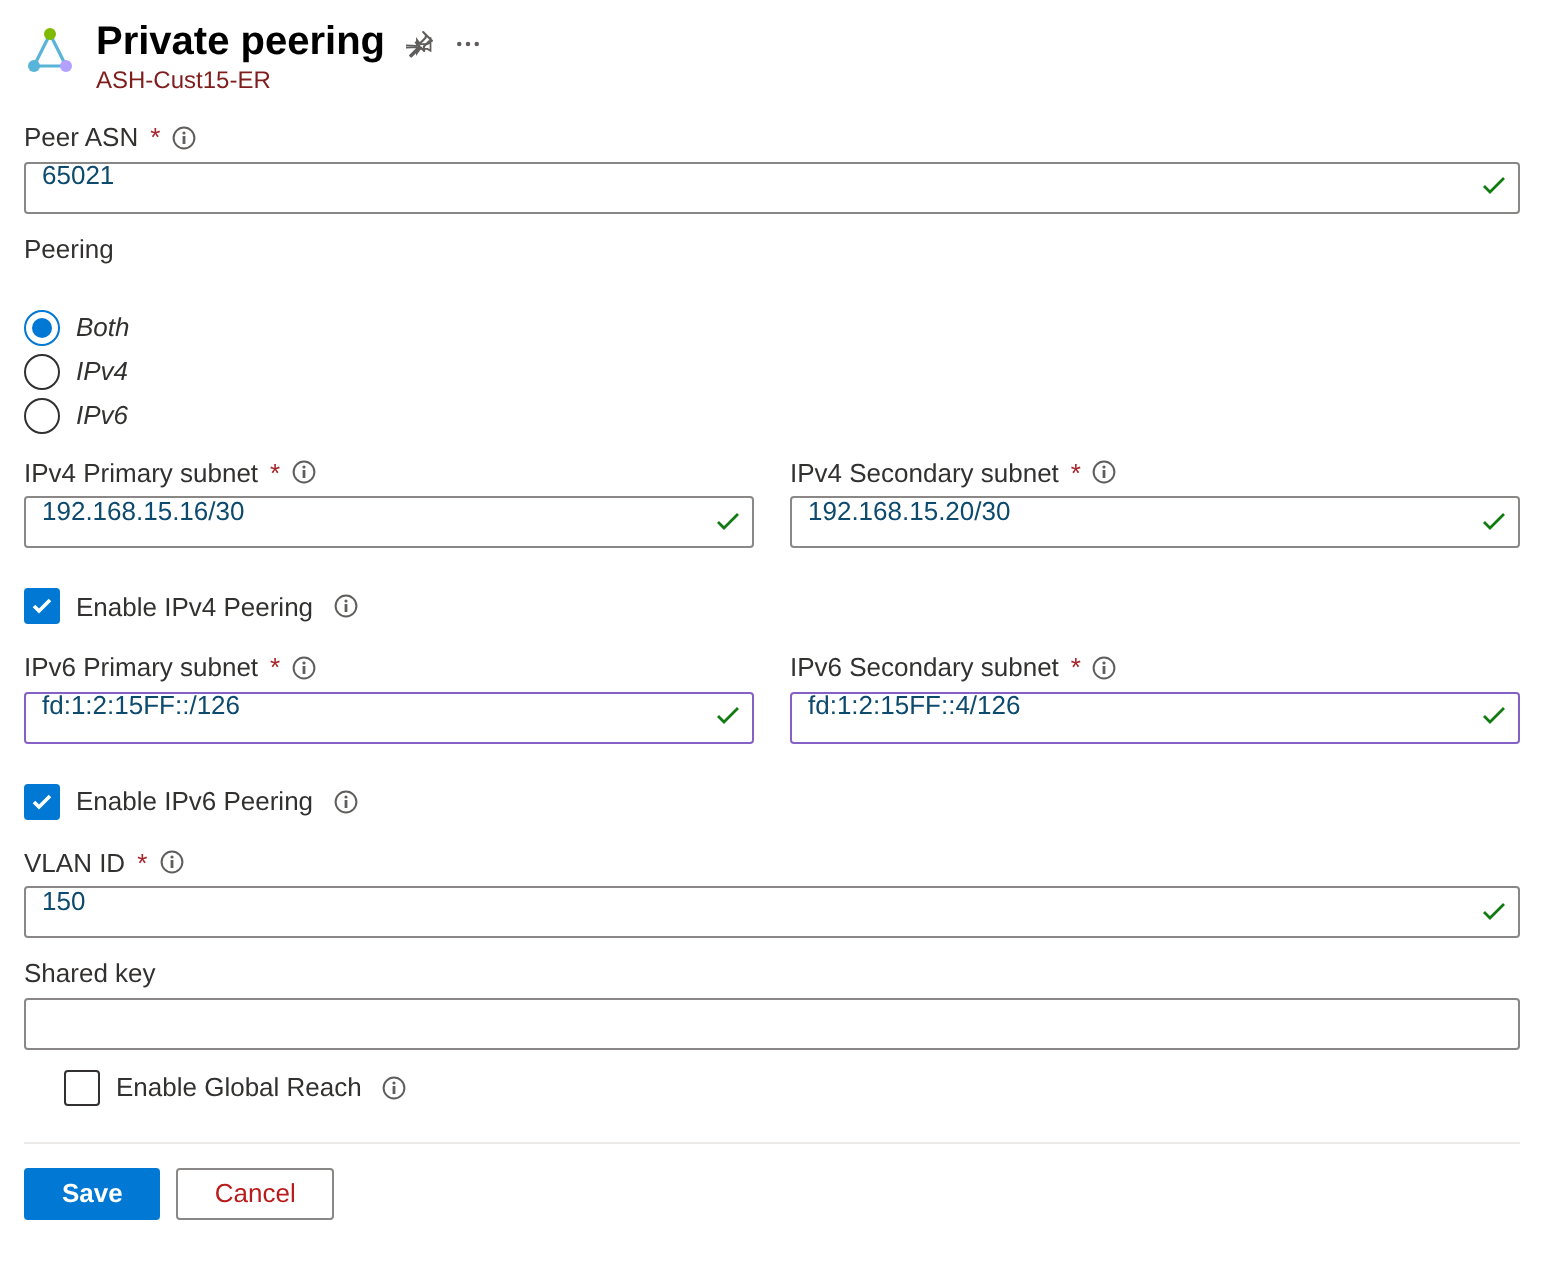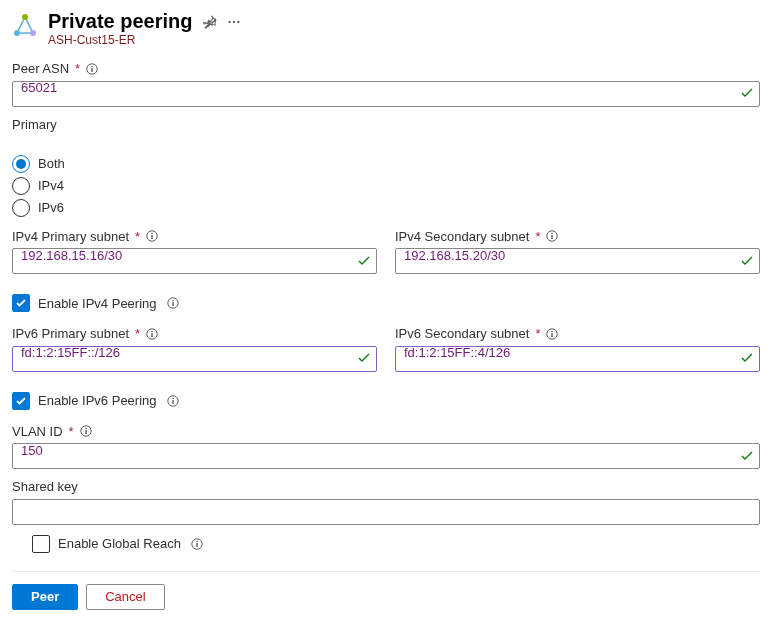--- a/index.html
+++ b/index.html
@@ -28,28 +28,28 @@
 
   .input-wrap { position: relative; width: 100%; }
   input[type=text] {
     width: 100%;
     height: 26px;
     border: 1px solid #8a8886;
     border-radius: 2px;
     padding: 2px 26px 14px 8px;
     font-size: 13px;
     font-family: inherit;
-    color: #701a75;
+    color: #0c4a6e;
     outline: none;
   }
   .valid input[type=text] { border-color: #8a8886; }
   .purple input[type=text] { border-color: #8661c5; }
   .check { position: absolute; right: 6px; top: 50%; transform: translateY(-50%); color: #107c10; }
 
-  .radio-group { margin-top: 21px; margin-bottom: 10px; }
+  .radio-group { margin-top: 21px; margin-bottom: 10px; font-style: italic; }
   .radio-row { display: flex; align-items: center; gap: 8px; height: 22px; cursor: pointer; }
   .radio {
     width: 18px; height: 18px; border-radius: 50%;
     border: 1px solid #323130; display: inline-flex; align-items: center; justify-content: center;
   }
   .radio.selected { border-color: #0078d4; }
   .radio .dot { width: 10px; height: 10px; border-radius: 50%; background: #0078d4; display: none; }
   .radio.selected .dot { display: block; }
 
   .two-col { display: flex; gap: 18px; }
@@ -129,21 +129,21 @@
       <span class="check">
         <svg width="14" height="14" viewBox="0 0 14 14">
             <path d="M2 7l3 3 7-7" fill="none" stroke="#107c10" stroke-width="1.4"></path>
           </svg>
       </span>
     </div>
   </div>
 
   <div class="field">
     <div class="label">
-        <span>Primary</span>
+        <span>Peering</span>
       </div>
     <div class="radio-group">
       <div class="radio-row">
         <span class="radio selected">
             <span class="dot"></span>
           </span>
         <span>Both</span>
       </div>
       <div class="radio-row">
         <span class="radio"></span>
@@ -317,17 +317,17 @@
           <circle cx="6" cy="6" r="5.2" fill="none" stroke="#605e5c"></circle>
           <circle cx="6" cy="3.5" r="0.8" fill="#605e5c"></circle>
           <rect x="5.3" y="5" width="1.4" height="4" fill="#605e5c"></rect>
         </svg>
       </span>
   </div>
 
   <div class="divider"></div>
 
   <div class="footer">
-    <button class="btn btn-primary">Peer</button>
+    <button class="btn btn-primary">Save</button>
     <button class="btn btn-secondary">Cancel</button>
   </div>
 
 </div>
 
 </body></html>

